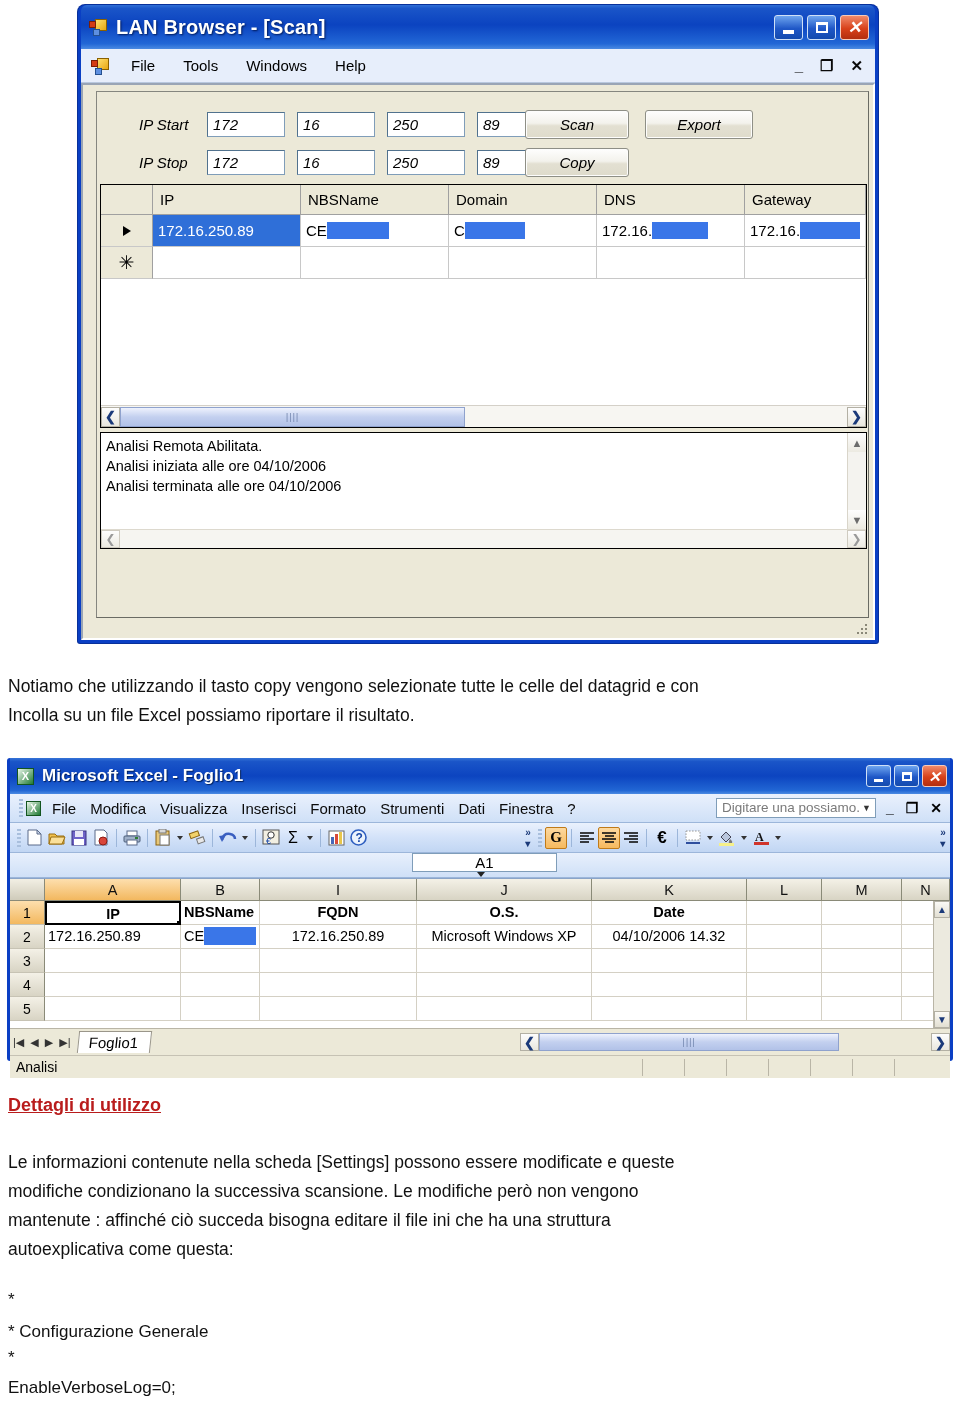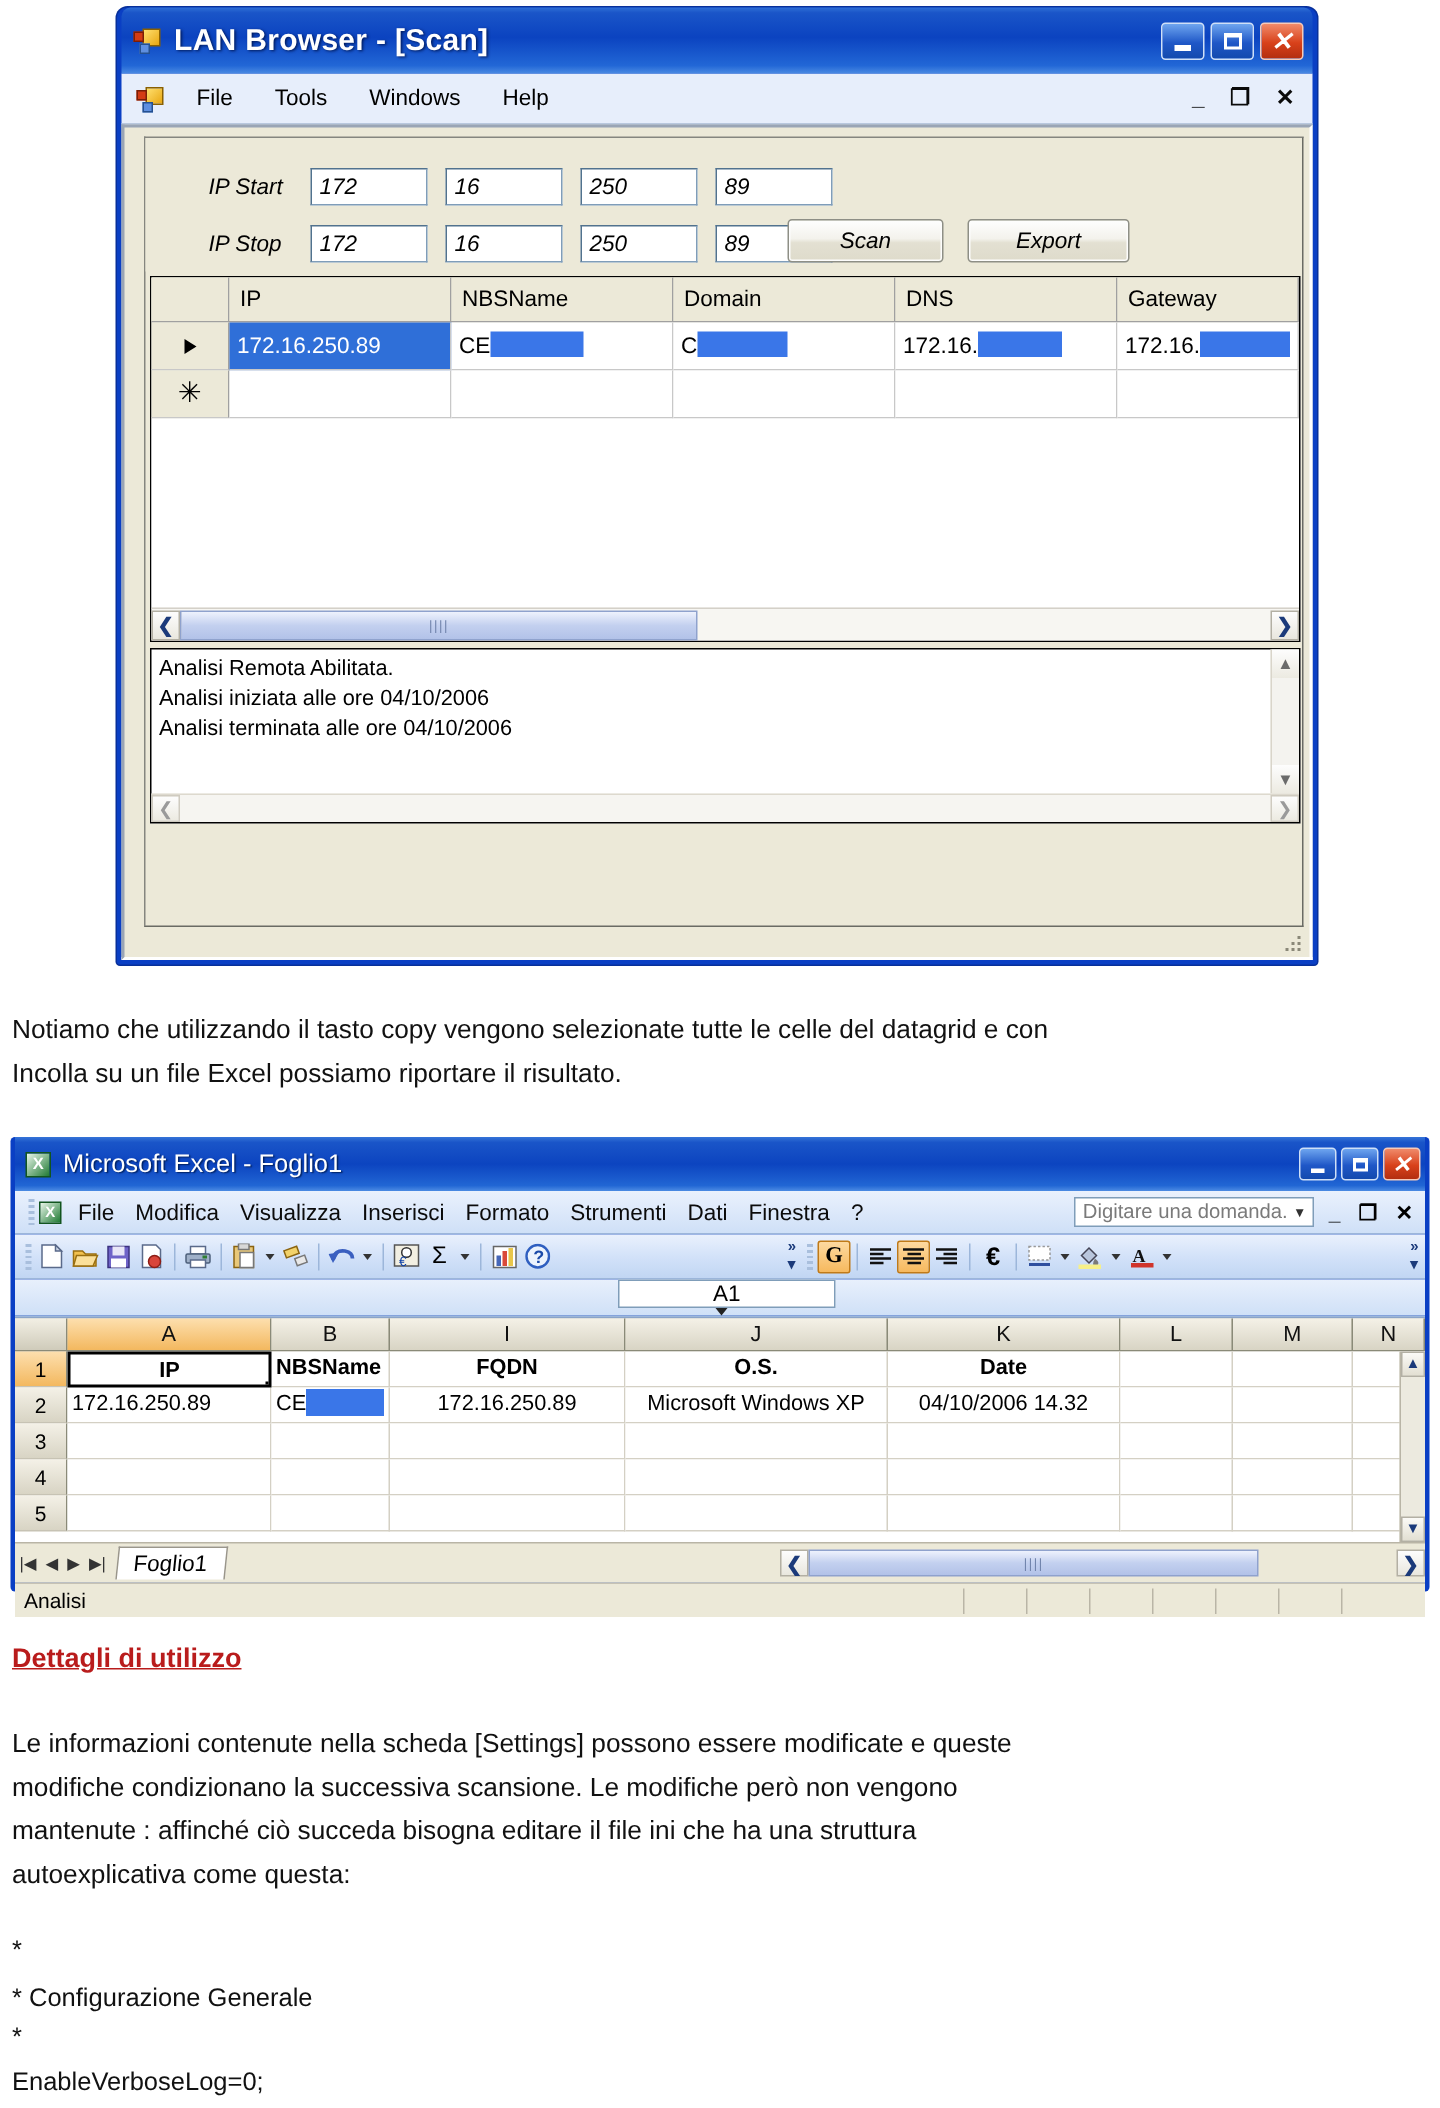--- a/index.html
+++ b/index.html
@@ -81,21 +81,20 @@
   .ipbox {
     width:78px; height:25px; background:#fff;
     border:1px solid #7f9db9; border-top-color:#51728e; border-left-color:#51728e;
     font-size:15px; line-height:23px; padding-left:5px; margin-right:12px; color:#000;
   }
   .winbutton {
     background:linear-gradient(to bottom,#fefefe 0%,#f3f2ec 45%,#e3e0d2 55%,#dedbcb 100%);
     border:1px solid #8e8f86; border-radius:3px;
     font-size:15px; color:#000; display:flex; align-items:center; justify-content:center;
     box-shadow:inset 0 0 0 1px #fdfdfc;
-    margin-top:36px;
   }
 
   
   #grid {
     position:absolute; left:3px; top:92px; width:767px; height:244px;
     background:#fff; border:1px solid #000;
   }
   #grid-head { display:flex; height:30px; background:#ece9d8; border-bottom:1px solid #a0a0a0; }
   #grid-head .cap { border-right:1px solid #a0a0a0; }
   .gh {
@@ -158,21 +157,21 @@
   
   #xlwin {
     position:absolute; left:7px; top:758px; width:946px; height:303px;
     background:#0a3fc4; padding:0 3px 3px 3px; border-radius:3px;
   }
   #xl-title {
     height:36px;
     background:linear-gradient(to bottom,#3574d8 0%,#1a55c8 10%,#0c44c0 50%,#2166d4 90%,#4c8be3 100%);
     display:flex; align-items:center; padding:0 3px 0 7px;
   }
-  #xl-title-text { color:#fff; font-size:17px; font-weight:normal; margin-left:8px; text-shadow:1px 1px 1px #00205e; }
+  #xl-title-text { color:#fff; font-size:17px; font-weight:bold; margin-left:8px; text-shadow:1px 1px 1px #00205e; }
   .xl-icon { width:17px; height:17px; background:linear-gradient(135deg,#e9f6ea,#1f7a33); border:1px solid #12551f;
              color:#fff; font-size:11px; font-weight:bold; display:flex; align-items:center; justify-content:center; }
   #xl-winbtns { margin-left:auto; display:flex; gap:3px; }
   .xbtn { width:25px; height:22px; border-radius:3px; border:1px solid #cfe0f7;
           background:linear-gradient(to bottom,#6ea5ef,#1f57c7 55%,#134aae);
           display:flex; align-items:center; justify-content:center; }
   .xbtn.min .g { width:9px; height:3px; background:#fff; margin-top:8px; }
   .xbtn.max .g { width:10px; height:9px; border:2px solid #fff; border-top-width:3px; }
   .xbtn.cls { background:linear-gradient(to bottom,#f08a6a,#d8411a 55%,#b32e10); border-color:#f6cab9; }
   .xbtn.cls .g { color:#fff; font-size:15px; line-height:15px; font-weight:bold; }
@@ -436,21 +435,21 @@
     <span class="xmi">Modifica</span>
     <span class="xmi">Visualizza</span>
     <span class="xmi">Inserisci</span>
     <span class="xmi">Formato</span>
     <span class="xmi">Strumenti</span>
     <span class="xmi">Dati</span>
     <span class="xmi">Finestra</span>
     <span class="xmi">?</span>
     <span id="xl-ask">
       <span id="xl-askbox">
-        <span>Digitare una domanda.</span>
+        <span>Digitare una possiamo.</span>
         <span class="cdn">▼</span>
       </span>
       <span id="xl-mdi">
         <span>_</span>
         <span>❐</span>
         <span>✕</span>
       </span>
     </span>
   </div>
 

